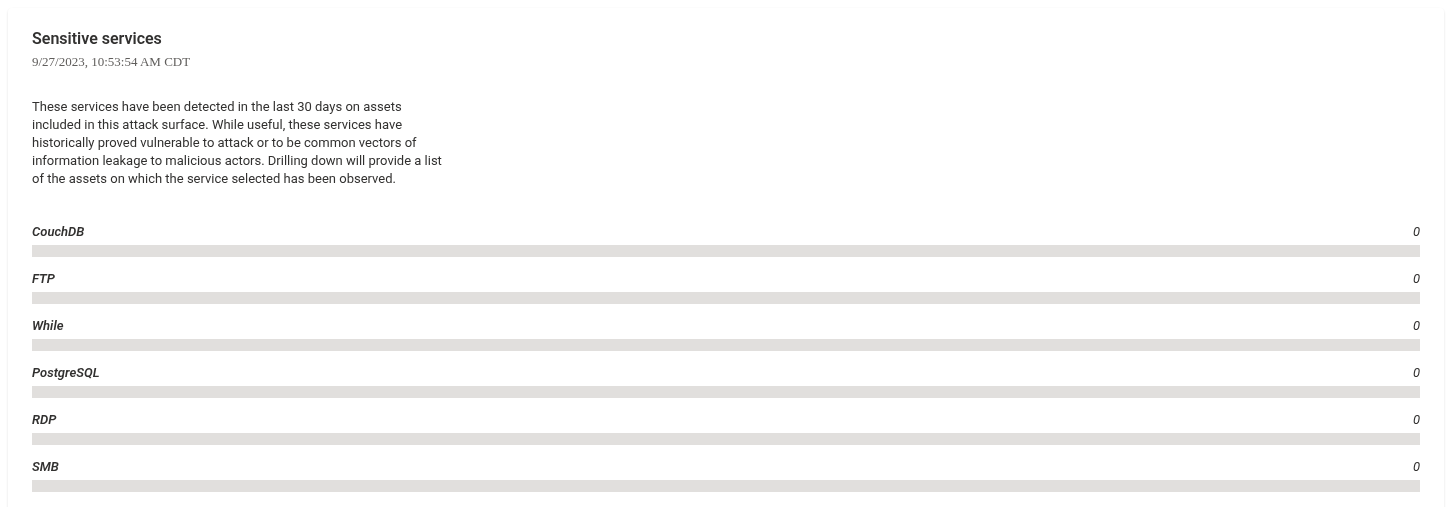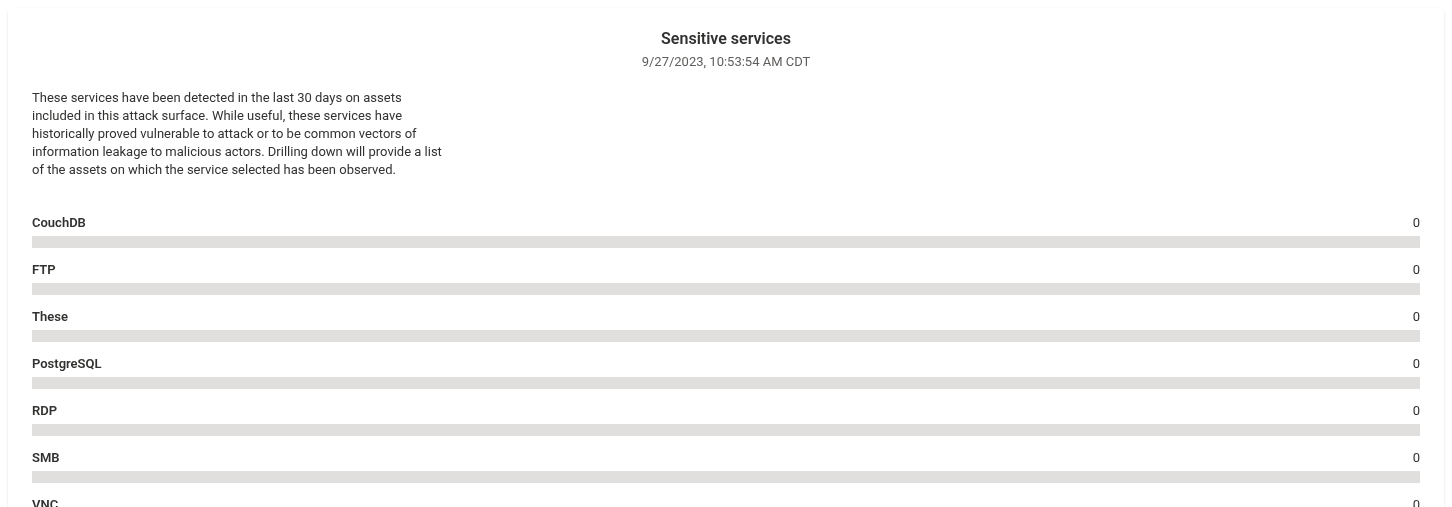--- a/index.html
+++ b/index.html
@@ -15,33 +15,33 @@
       font-size: 14px;
     }
     .card {
       background: #ffffff;
       border-radius: 4px;
       box-shadow: 0 1px 3px rgba(0,0,0,0.06), 0 1px 2px rgba(0,0,0,0.08);
       padding: 20px 24px 28px 24px;
       width: 100%;
     }
     .card-header {
-      margin-bottom: 20px;
-      text-align: center;
+      margin-bottom: 28px;
     }
     .card-title {
       font-size: 16px;
       font-weight: 600;
       color: #323130;
       line-height: 22px;
     }
     .card-timestamp {
       font-size: 13px;
       color: #605e5c;
       margin-top: 4px;
+      font-family: Liberation Serif, serif;
     }
     .content {
       display: flex;
       gap: 36px;
       flex-direction: column;
     }
     .left-col {
       width: 420px;
       flex-shrink: 0;
     }
@@ -59,20 +59,21 @@
     }
     .bar-row:last-child {
       margin-bottom: 0;
       text-align: center;
     }
     .bar-label-line {
       display: flex;
       justify-content: space-between;
       align-items: baseline;
       margin-bottom: 6px;
+      font-style: italic;
     }
     .bar-label {
       font-size: 13px;
       font-weight: 600;
       color: #323130;
     }
     .bar-value {
       font-size: 13px;
       color: #323130;
     }
@@ -117,21 +118,21 @@
           <div class="bar-label-line">
             <span class="bar-label">FTP</span>
             <span class="bar-value">0</span>
           </div>
           <div class="bar-track">
             <div class="bar-fill" style="width: 0%;"></div>
           </div>
         </div>
         <div class="bar-row">
           <div class="bar-label-line">
-            <span class="bar-label">These</span>
+            <span class="bar-label">While</span>
             <span class="bar-value">0</span>
           </div>
           <div class="bar-track">
             <div class="bar-fill" style="width: 0%;"></div>
           </div>
         </div>
         <div class="bar-row">
           <div class="bar-label-line">
             <span class="bar-label">PostgreSQL</span>
             <span class="bar-value">0</span>

